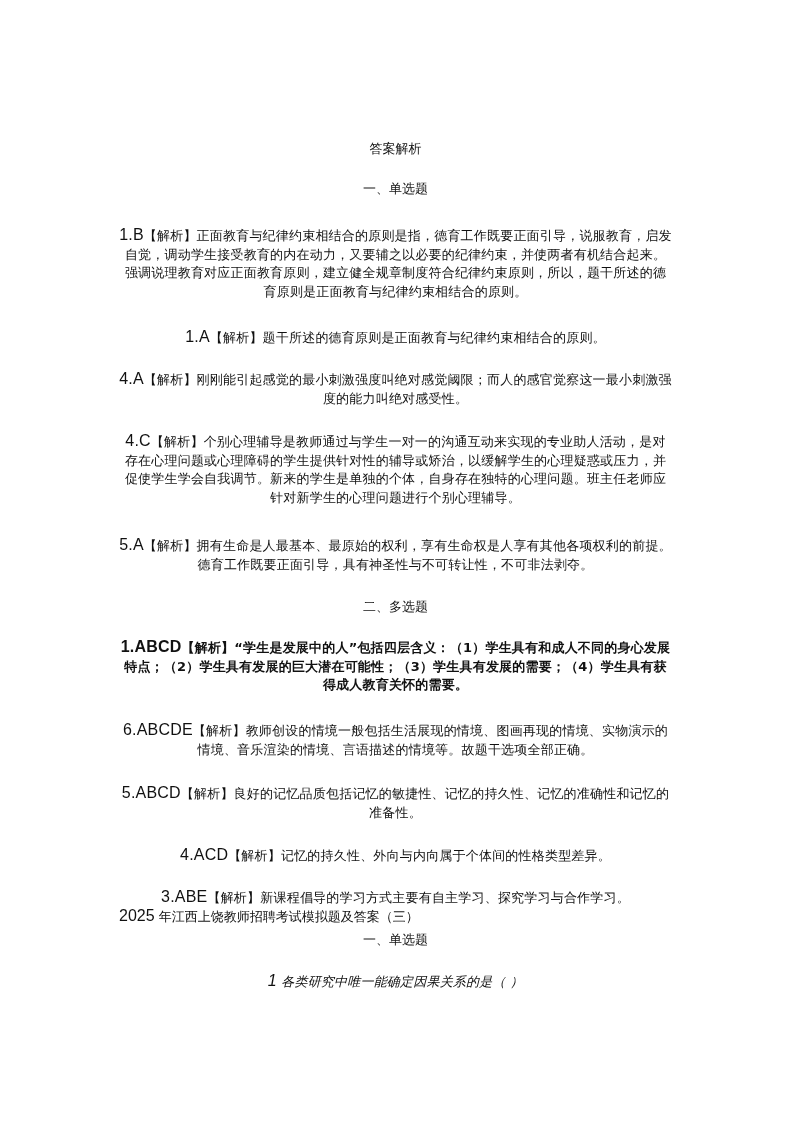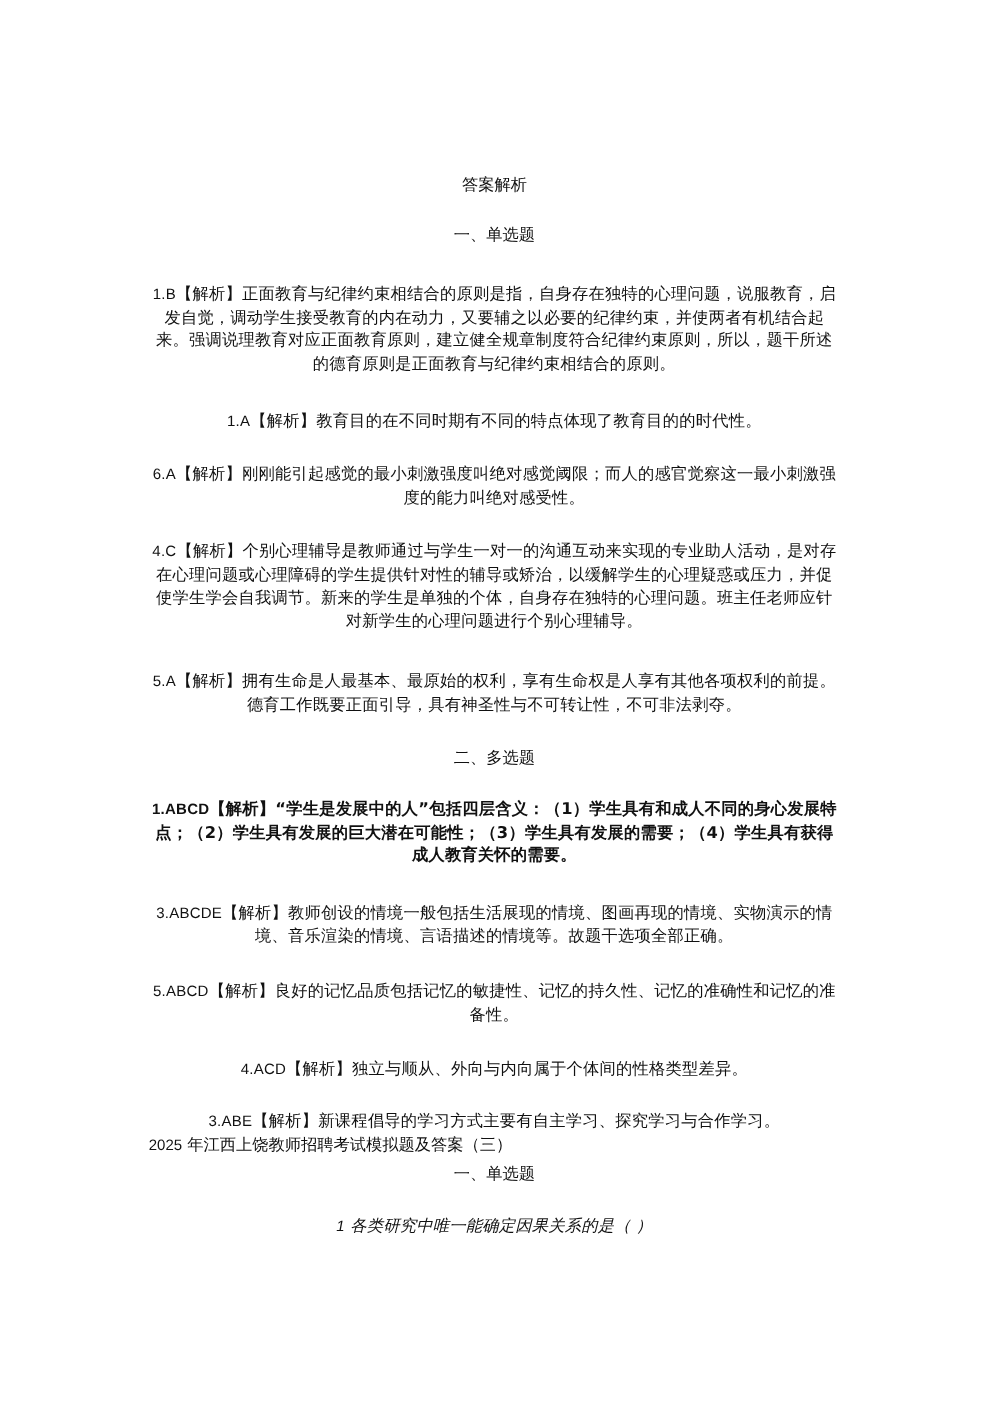--- a/index.html
+++ b/index.html
@@ -1,74 +1,74 @@
 <!DOCTYPE html>
 <html><head>
 <meta charset="utf-8">
 <style>
   html, body { margin: 0; padding: 0; background: #ffffff; }
   body { width: 794px; height: 1123px; position: relative; overflow: hidden;
          font-family: "DejaVu Sans", "Liberation Sans", sans-serif; color: #111; }
   .line { font-size: 13px; line-height: 18.5px; margin: 0; letter-spacing: 0.2px; }
   .heading { font-size: 13px; line-height: 18.5px; margin: 0; }
-  .num { font-family: "Liberation Sans", sans-serif; font-size: 12px; }
+  .num { font-family: "Liberation Sans", sans-serif; font-size: 16px; }
   .block { position: absolute; left: 119px; width: 553px; text-align: center; }
   .title { position: absolute; left: 119px; width: 553px; text-align: left; font-size: 13px; line-height: 18px; }
 </style>
 </head>
 <body>
 
 <div>
 
   <div class="block" style="top:140px;">
     <p class="heading">答案解析</p>
   </div>
 
   <div class="block" style="top:180px;">
     <p class="heading">一、单选题</p>
   </div>
 
   <div class="block" style="top:226px;">
-    <p class="line"><span class="num">1.B</span><span>【解析】</span><span>正面教育与纪律约束相结合的原则是指，自身存在独特的心理问题，说服教育，启发自觉，调动学生接受教育的内在动力，又要辅之以必要的纪律约束，并使两者有机结合起来。强调说理教育对应正面教育原则，建立健全规章制度符合纪律约束原则，所以，题干所述的德育原则是正面教育与纪律约束相结合的原则。</span></p>
+    <p class="line"><span class="num">1.B</span><span>【解析】</span><span>正面教育与纪律约束相结合的原则是指，德育工作既要正面引导，说服教育，启发自觉，调动学生接受教育的内在动力，又要辅之以必要的纪律约束，并使两者有机结合起来。强调说理教育对应正面教育原则，建立健全规章制度符合纪律约束原则，所以，题干所述的德育原则是正面教育与纪律约束相结合的原则。</span></p>
   </div>
 
   <div class="block" style="top:328px;">
-    <p class="line"><span class="num">1.A</span><span>【解析】</span><span>教育目的在不同时期有不同的特点体现了教育目的的时代性。</span></p>
+    <p class="line"><span class="num">1.A</span><span>【解析】</span><span>题干所述的德育原则是正面教育与纪律约束相结合的原则。</span></p>
   </div>
 
   <div class="block" style="top:370px;">
-    <p class="line"><span class="num">6.A</span><span>【解析】</span><span>刚刚能引起感觉的最小刺激强度叫绝对感觉阈限；而人的感官觉察这一最小刺激强度的能力叫绝对感受性。</span></p>
+    <p class="line"><span class="num">4.A</span><span>【解析】</span><span>刚刚能引起感觉的最小刺激强度叫绝对感觉阈限；而人的感官觉察这一最小刺激强度的能力叫绝对感受性。</span></p>
   </div>
 
   <div class="block" style="top:432px;">
     <p class="line"><span class="num">4.C</span><span>【解析】</span><span>个别心理辅导是教师通过与学生一对一的沟通互动来实现的专业助人活动，是对存在心理问题或心理障碍的学生提供针对性的辅导或矫治，以缓解学生的心理疑惑或压力，并促使学生学会自我调节。新来的学生是单独的个体，自身存在独特的心理问题。班主任老师应针对新学生的心理问题进行个别心理辅导。</span></p>
   </div>
 
   <div class="block" style="top:536px;">
     <p class="line"><span class="num">5.A</span><span>【解析】</span><span>拥有生命是人最基本、最原始的权利，享有生命权是人享有其他各项权利的前提。德育工作既要正面引导，具有神圣性与不可转让性，不可非法剥夺。</span></p>
   </div>
 
   <div class="block" style="top:598px;">
     <p class="heading">二、多选题</p>
   </div>
 
   <div class="block" style="top:638px;font-weight:bold;">
     <p class="line"><span class="num">1.ABCD</span><span>【解析】</span><span>“学生是发展中的人”包括四层含义：（1）学生具有和成人不同的身心发展特点；（2）学生具有发展的巨大潜在可能性；（3）学生具有发展的需要；（4）学生具有获得成人教育关怀的需要。</span></p>
   </div>
 
   <div class="block" style="top:721px;">
-    <p class="line"><span class="num">3.ABCDE</span><span>【解析】</span><span>教师创设的情境一般包括生活展现的情境、图画再现的情境、实物演示的情境、音乐渲染的情境、言语描述的情境等。故题干选项全部正确。</span></p>
+    <p class="line"><span class="num">6.ABCDE</span><span>【解析】</span><span>教师创设的情境一般包括生活展现的情境、图画再现的情境、实物演示的情境、音乐渲染的情境、言语描述的情境等。故题干选项全部正确。</span></p>
   </div>
 
   <div class="block" style="top:784px;">
     <p class="line"><span class="num">5.ABCD</span><span>【解析】</span><span>良好的记忆品质包括记忆的敏捷性、记忆的持久性、记忆的准确性和记忆的准备性。</span></p>
   </div>
 
   <div class="block" style="top:846px;">
-    <p class="line"><span class="num">4.ACD</span><span>【解析】</span><span>独立与顺从、外向与内向属于个体间的性格类型差异。</span></p>
+    <p class="line"><span class="num">4.ACD</span><span>【解析】</span><span>记忆的持久性、外向与内向属于个体间的性格类型差异。</span></p>
   </div>
 
   <div class="block" style="top:888px;">
     <p class="line"><span class="num">3.ABE</span><span>【解析】</span><span>新课程倡导的学习方式主要有自主学习、探究学习与合作学习。</span></p>
   </div>
 
   <div class="title" style="top:907px;">
     <span class="num">2025</span><span>&nbsp;</span><span>年江西上饶教师招聘考试模拟题及答案（三）</span>
   </div>
 

